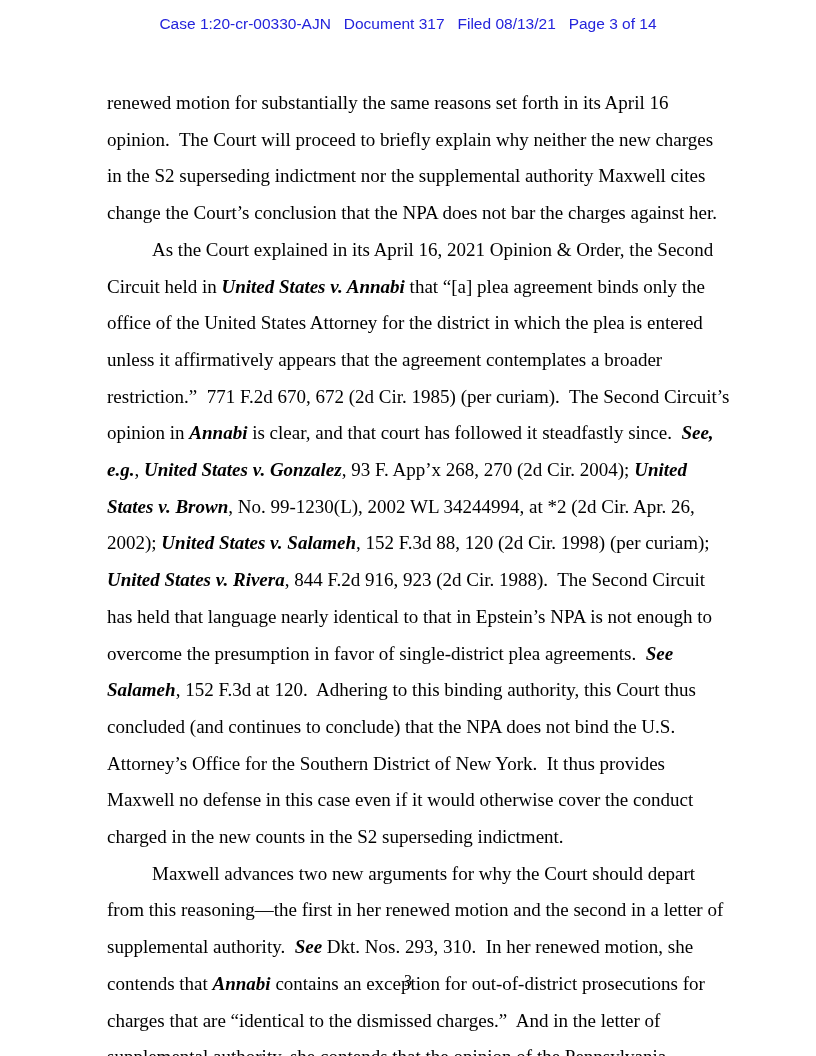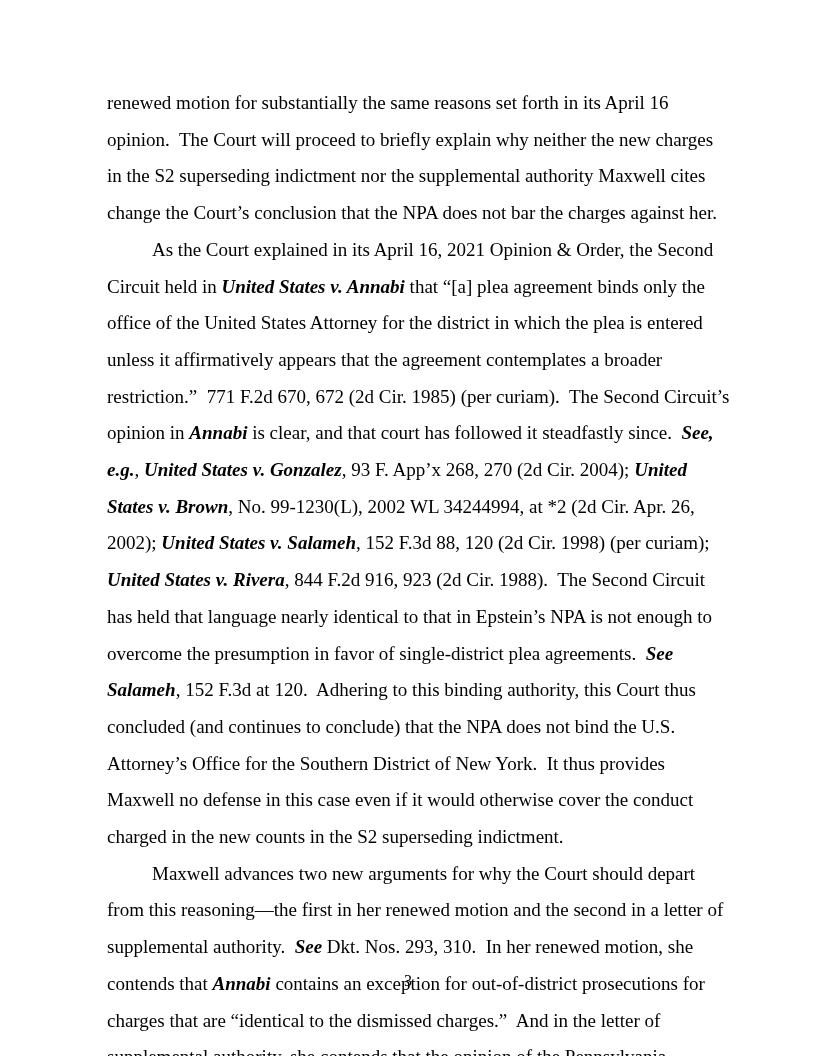--- a/index.html
+++ b/index.html
@@ -52,20 +52,21 @@
     left: 0;
     width: 100%;
     text-align: center;
     font-size: 16px;
   }
 </style>
 </head>
 <body>
 
 <div class="page">
+  <div class="stamp" style="color: rgb(35, 35, 220);">Case 1:20-cr-00330-AJN   Document 317   Filed 08/13/21   Page 3 of 14</div>
 
   <div class="content">
       <p class="para"><span>renewed motion for substantially the same reasons set forth in its April 16 opinion.  The Court will proceed to briefly explain why neither the new charges in the S2 superseding indictment nor the supplemental authority Maxwell cites change the Court’s conclusion that the NPA does not bar the charges against her.</span></p>
       <p class="para indent"><span>As the Court explained in its April 16, 2021 Opinion &amp; Order, the Second Circuit held in </span><i>United States v. Annabi</i><span> that “[a] plea agreement binds only the office of the United States Attorney for the district in which the plea is entered unless it affirmatively appears that the agreement contemplates a broader restriction.”  771 F.2d 670, 672 (2d Cir. 1985) (per curiam).  The Second Circuit’s opinion in </span><i>Annabi</i><span> is clear, and that court has followed it steadfastly since.  </span><i>See, e.g.</i><span>, </span><i>United States v. Gonzalez</i><span>, 93 F. App’x 268, 270 (2d Cir. 2004); </span><i>United States v. Brown</i><span>, No. 99-1230(L), 2002 WL 34244994, at *2 (2d Cir. Apr. 26, 2002); </span><i>United States v. Salameh</i><span>, 152 F.3d 88, 120 (2d Cir. 1998) (per curiam); </span><i>United States v. Rivera</i><span>, 844 F.2d 916, 923 (2d Cir. 1988).  The Second Circuit has held that language nearly identical to that in Epstein’s NPA is not enough to overcome the presumption in favor of single-district plea agreements.  </span><i>See Salameh</i><span>, 152 F.3d at 120.  Adhering to this binding authority, this Court thus concluded (and continues to conclude) that the NPA does not bind the U.S. Attorney’s Office for the Southern District of New York.  It thus provides Maxwell no defense in this case even if it would otherwise cover the conduct charged in the new counts in the S2 superseding indictment.</span></p>
       <p class="para indent"><span>Maxwell advances two new arguments for why the Court should depart from this reasoning—the first in her renewed motion and the second in a letter of supplemental authority.  </span><i>See</i><span> Dkt. Nos. 293, 310.  In her renewed motion, she contends that </span><i>Annabi</i><span> contains an exception for out-of-district prosecutions for charges that are “identical to the dismissed charges.”  And in the letter of supplemental authority, she contends that the opinion of the Pennsylvania Supreme</span></p>
     </div>
 
   <div class="page-num">3</div>
 </div>
 

